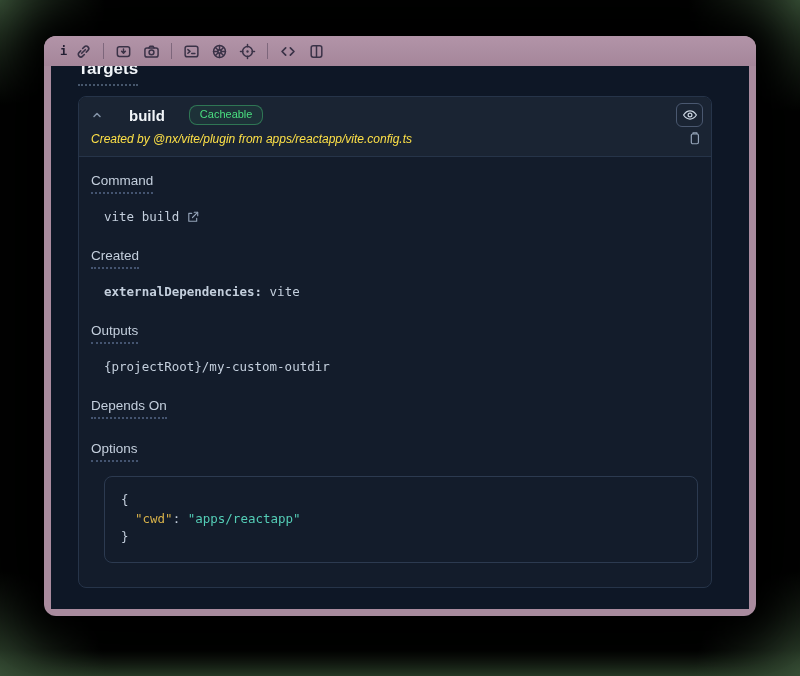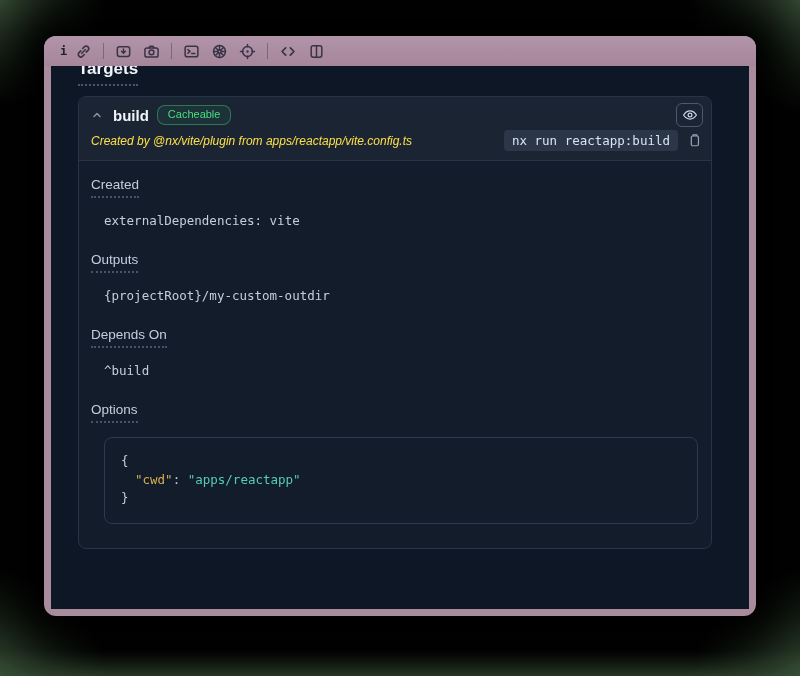--- a/index.html
+++ b/index.html
@@ -88,21 +88,21 @@
     overflow: hidden;
     background: #131c2b;
   }
   .card-build { margin-top: 10px; }
 
   .card-head {
     background: #1a2433;
     border-bottom: 1px solid #263449;
     padding: 5px 8px 9px 10px;
   }
-  .head-row1 { display: flex; align-items: center; gap: 8px; height: 26px; }
+  .head-row1 { display: flex; align-items: center; gap: 24px; height: 26px; }
   .target-name { font-size: 15px; font-weight: bold; color: #f1f5f9; }
   .chevron-btn { display: flex; align-items: center; cursor: pointer; padding: 2px; }
   .badge-cacheable {
     font-size: 11px;
     color: #4ade80;
     border: 1px solid rgba(74,222,128,0.4);
     background: rgba(74,222,128,0.07);
     border-radius: 8px;
     padding: 2px 10px 3px 10px;
     line-height: 1.2;
@@ -143,21 +143,21 @@
   .mono-line {
     font-family: "DejaVu Sans Mono", monospace;
     font-size: 12.5px;
     color: #c4cfdd;
     margin-left: 13px;
     line-height: 1.45;
     display: flex;
     align-items: center;
     gap: 7px;
   }
-  .mono-bold { font-weight: normal; }
+  .mono-bold { font-weight: bold; }
   .ext-link { cursor: pointer; display: inline-flex; align-items: center; }
 
   .options-block {
     margin-left: 13px;
     margin-right: 1px;
     border: 1px solid #2c3a50;
     border-radius: 8px;
     padding: 14px 16px 16px 16px;
     font-family: "DejaVu Sans Mono", monospace;
     font-size: 12.5px;
@@ -254,48 +254,59 @@
           <span class="eye-btn">
             <svg width="16" height="16" viewBox="0 0 16 16" fill="none" stroke="#cbd5e1" stroke-width="1.2">
               <path d="M1.6 8S4.2 3.9 8 3.9 14.4 8 14.4 8 11.8 12.1 8 12.1 1.6 8 1.6 8z"></path>
               <circle cx="8" cy="8" r="1.9"></circle>
             </svg>
           </span>
         </div>
         <div class="head-row2">
           <span class="created-by">Created by @nx/vite/plugin from apps/reactapp/vite.config.ts</span>
           <span class="spacer"></span>
-          <span class="run-chip">nx run reactapp:build</span>
           <span class="copy-btn">
             <svg width="15" height="15" viewBox="0 0 16 16" fill="none" stroke="#94a3b8" stroke-width="1.3" stroke-linejoin="round">
               <rect x="4.6" y="3.2" width="7.6" height="10.4" rx="1.6"></rect>
               <path d="M6.4 3.2V2h4.2v1.2"></path>
             </svg>
           </span>
         </div>
       </div>
 
       <div class="card-body">
 
+        <div class="sect">
+          <div class="sect-head">Command</div>
+          <div class="mono-line">
+            <span>vite build</span>
+            <span class="ext-link">
+              <svg width="14" height="14" viewBox="0 0 16 16" fill="none" stroke="#94a3b8" stroke-width="1.3" stroke-linecap="round" stroke-linejoin="round">
+                <path d="M6.6 3.8H3.2v9h9V9.4"></path>
+                <path d="M9.4 2.6h4v4"></path>
+                <path d="M13.2 2.8L7.4 8.6"></path>
+              </svg>
+            </span>
+          </div>
+        </div>
 
         <div class="sect">
           <div class="sect-head">Created</div>
           <div class="mono-line">
             <span><span class="mono-bold">externalDependencies:</span> <span>vite</span></span>
           </div>
         </div>
 
         <div class="sect">
           <div class="sect-head">Outputs</div>
           <div class="mono-line">{projectRoot}/my-custom-outdir</div>
         </div>
 
         <div class="sect">
           <div class="sect-head">Depends On</div>
-          <div class="mono-line">^build</div>
         </div>
 
         <div class="sect">
           <div class="sect-head">Options</div>
           <div class="options-block">
             <div>{</div>
             <div class="json-indent"><span class="json-key">"cwd"</span><span>: </span><span class="json-str">"apps/reactapp"</span></div>
             <div>}</div>
           </div>
         </div>

